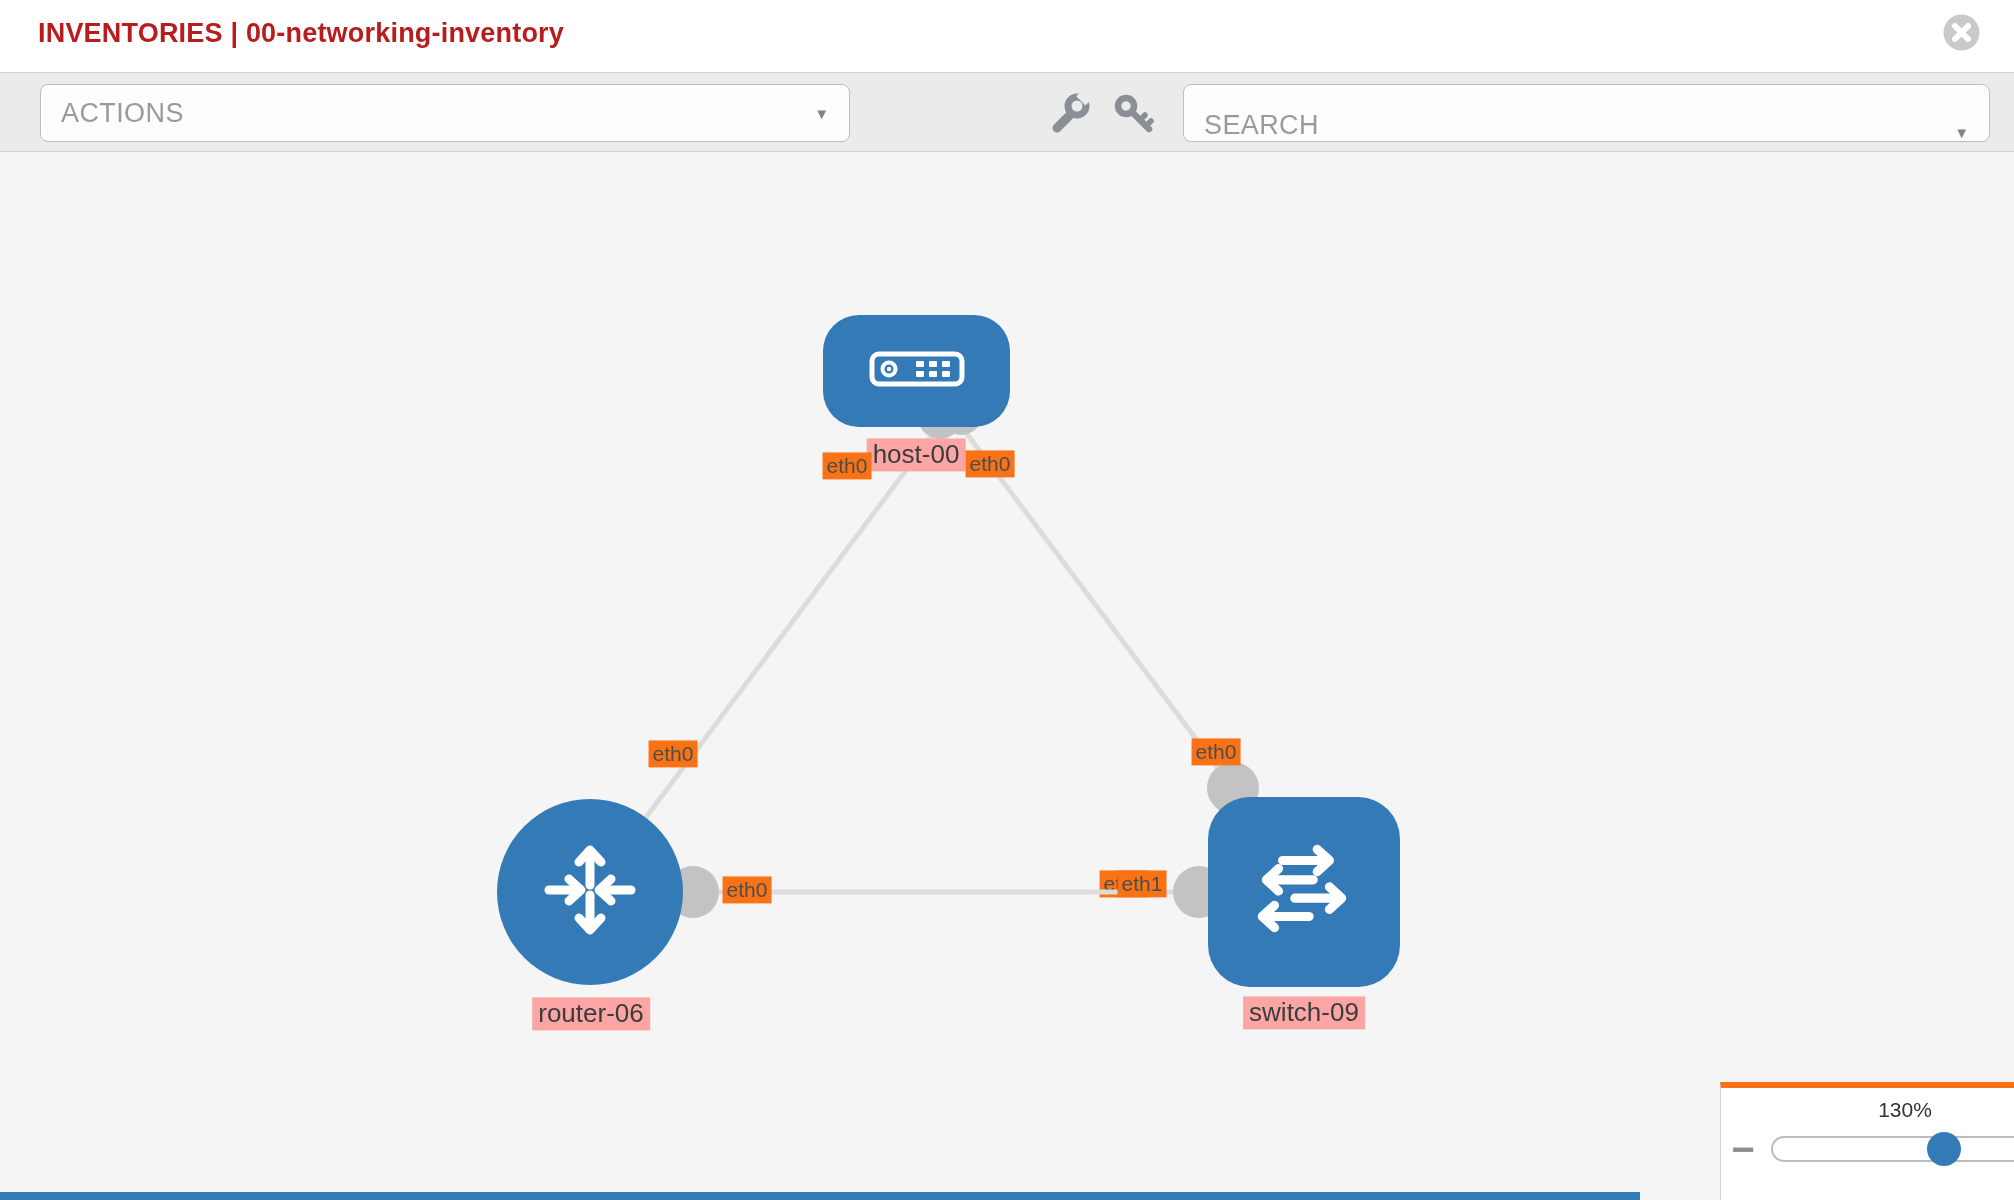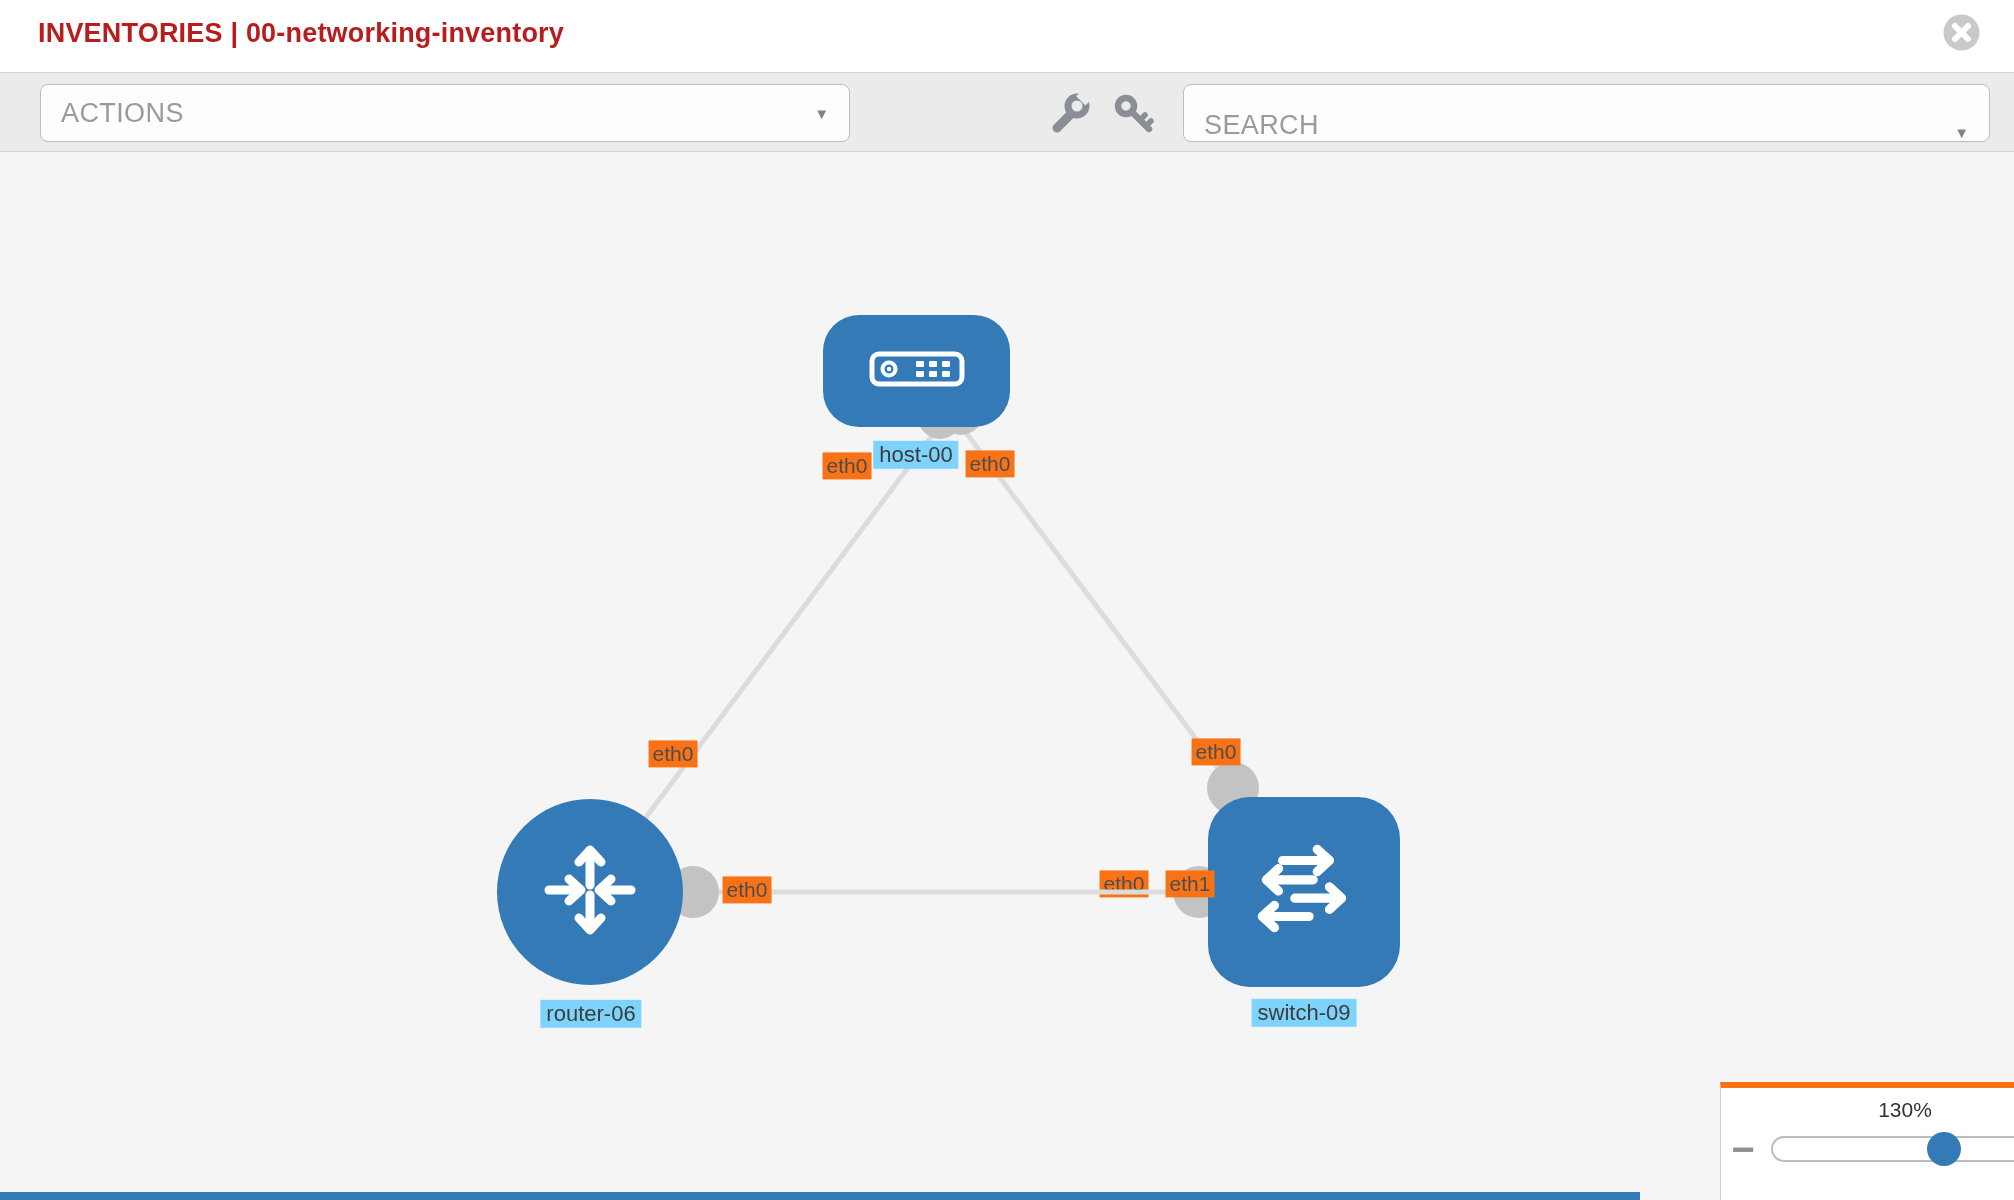--- a/index.html
+++ b/index.html
@@ -29,22 +29,22 @@
   .key-pos { left:1112px; }
 
   
   .canvas { position:absolute; top:152px; left:0; width:2014px; height:1048px;
             background:#f5f5f5; overflow:hidden; }
   .graph-svg { position:absolute; left:0; top:0; z-index:2; }
 
   .chip { position:absolute; transform:translate(-50%,-50%); background:#f97316; color:#4d4d4d;
           font-size:21px; line-height:1.2; padding:1px 4px; white-space:nowrap; z-index:4; }
   .chip-back { z-index:1; }
-  .node-label { position:absolute; transform:translate(-50%,-50%); background:#7dd3fc; color:#3c3c3c;
-          font-size:22px; line-height:1.2; padding:1px 6px; white-space:nowrap; z-index:4; }
+  .node-label { position:absolute; transform:translate(-50%,-50%); background:#fca5a5; color:#3c3c3c;
+          font-size:26px; line-height:1.2; padding:1px 6px; white-space:nowrap; z-index:4; }
 
   .node { position:absolute; background:#337ab7; z-index:3; display:flex; align-items:center;
           justify-content:center; cursor:pointer; }
   .node-host   { left:823px; top:163px; width:187px; height:112px; border-radius:36px; }
   .node-router { left:497px; top:647px; width:186px; height:186px; border-radius:50%; }
   .node-switch { left:1208px; top:645px; width:192px; height:190px; border-radius:42px; }
 
   
   .zoom-panel { position:absolute; left:1720px; top:930px; width:362px; height:118px;
                 background:#fff; border-top:6px solid #f97316; border-left:1px solid #d2d2d2;
@@ -186,21 +186,21 @@
 
     <div class="node-label" style="left:916px; top:303px;">host-00</div>
     <div class="node-label" style="left:591px; top:862px;">router-06</div>
     <div class="node-label" style="left:1304px; top:861px;">switch-09</div>
 
     <div class="chip" style="left:847px; top:314px;">eth0</div>
     <div class="chip" style="left:990px; top:312px;">eth0</div>
     <div class="chip" style="left:673px; top:602px;">eth0</div>
     <div class="chip" style="left:1216px; top:600px;">eth0</div>
     <div class="chip" style="left:747px; top:738px;">eth0</div>
-    <div class="chip" style="left:1142px; top:732px;margin-left:48px;">eth1</div>
+    <div class="chip" style="left:1142px; top:732px;">eth1</div>
 
     <div class="bottom-strip"></div>
 
     <div class="zoom-panel">
       <div class="zoom-value">130%</div>
       <div class="zoom-minus">−</div>
       <div class="zoom-track"></div>
       <div class="zoom-handle"></div>
       <div class="zoom-plus">+</div>
     </div>

